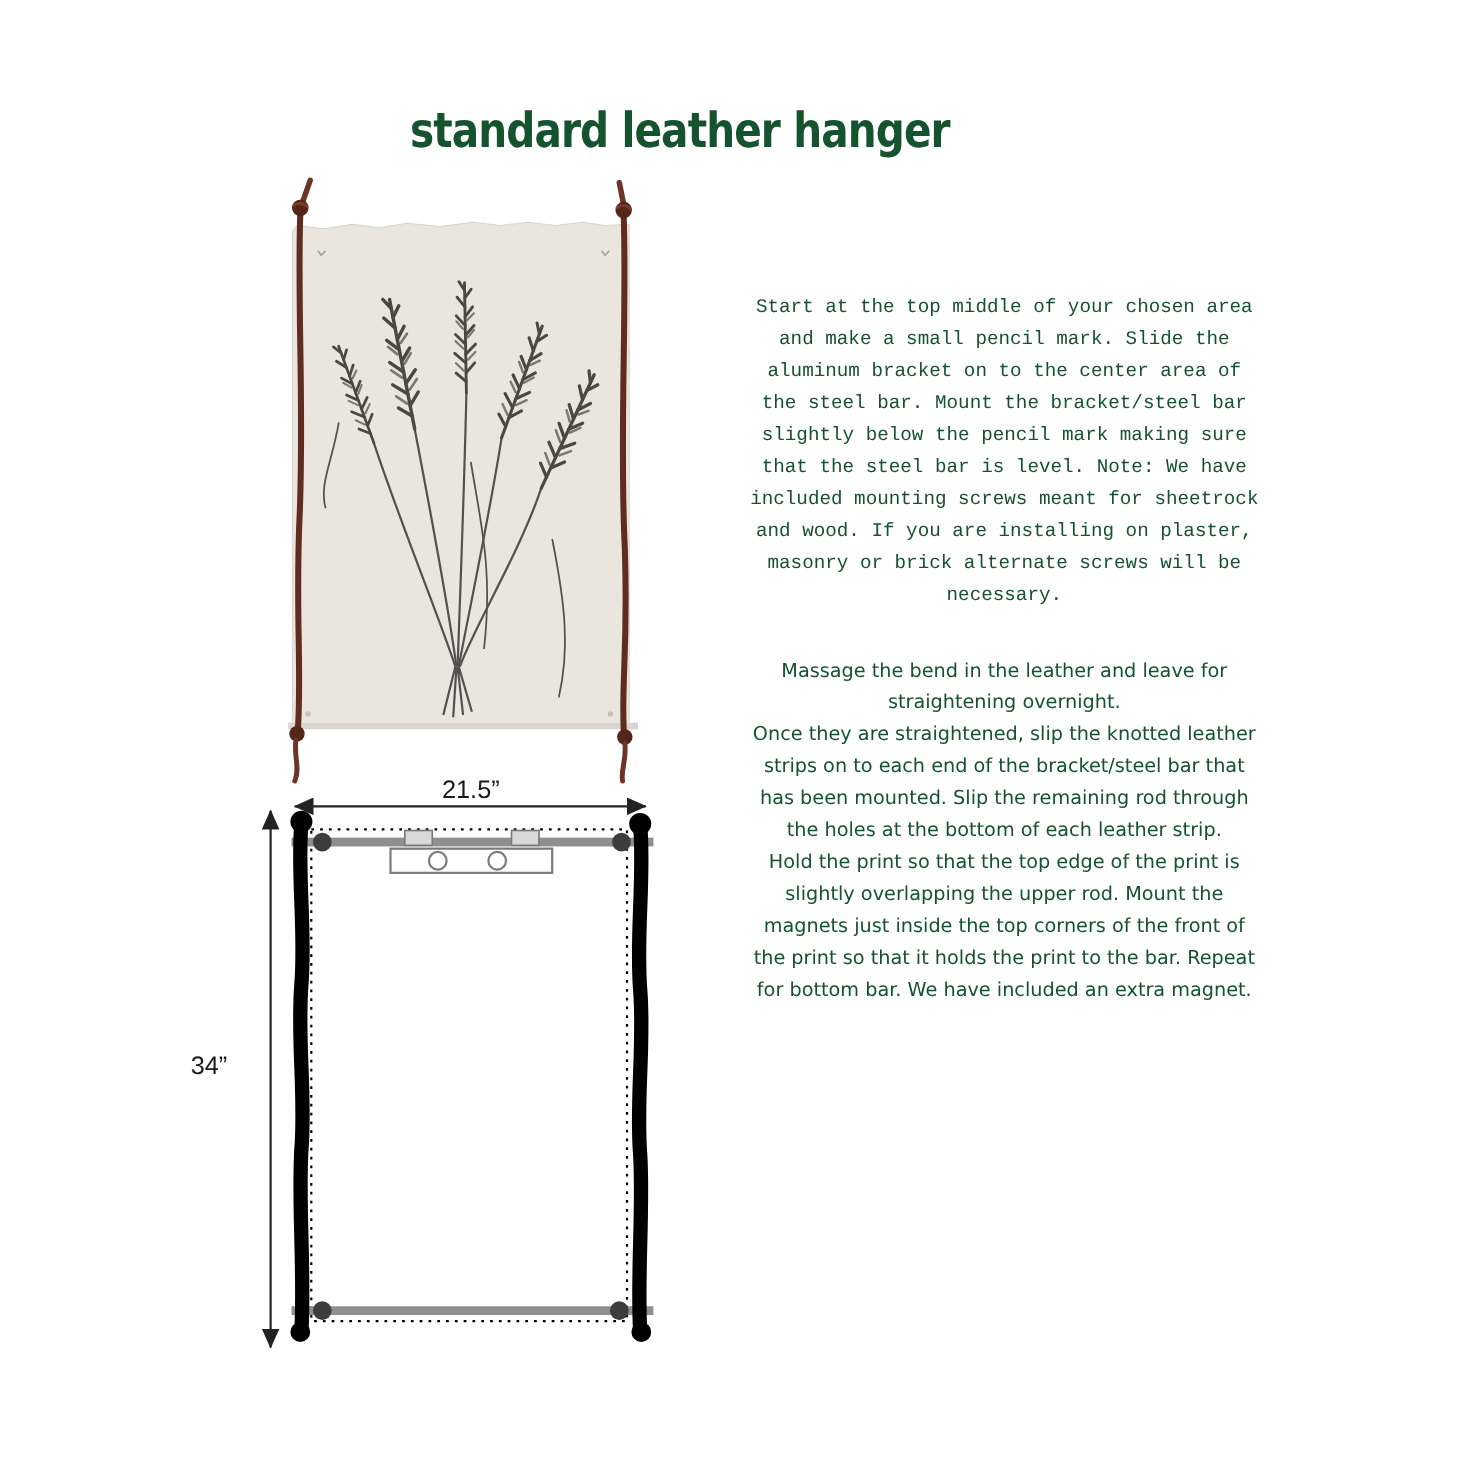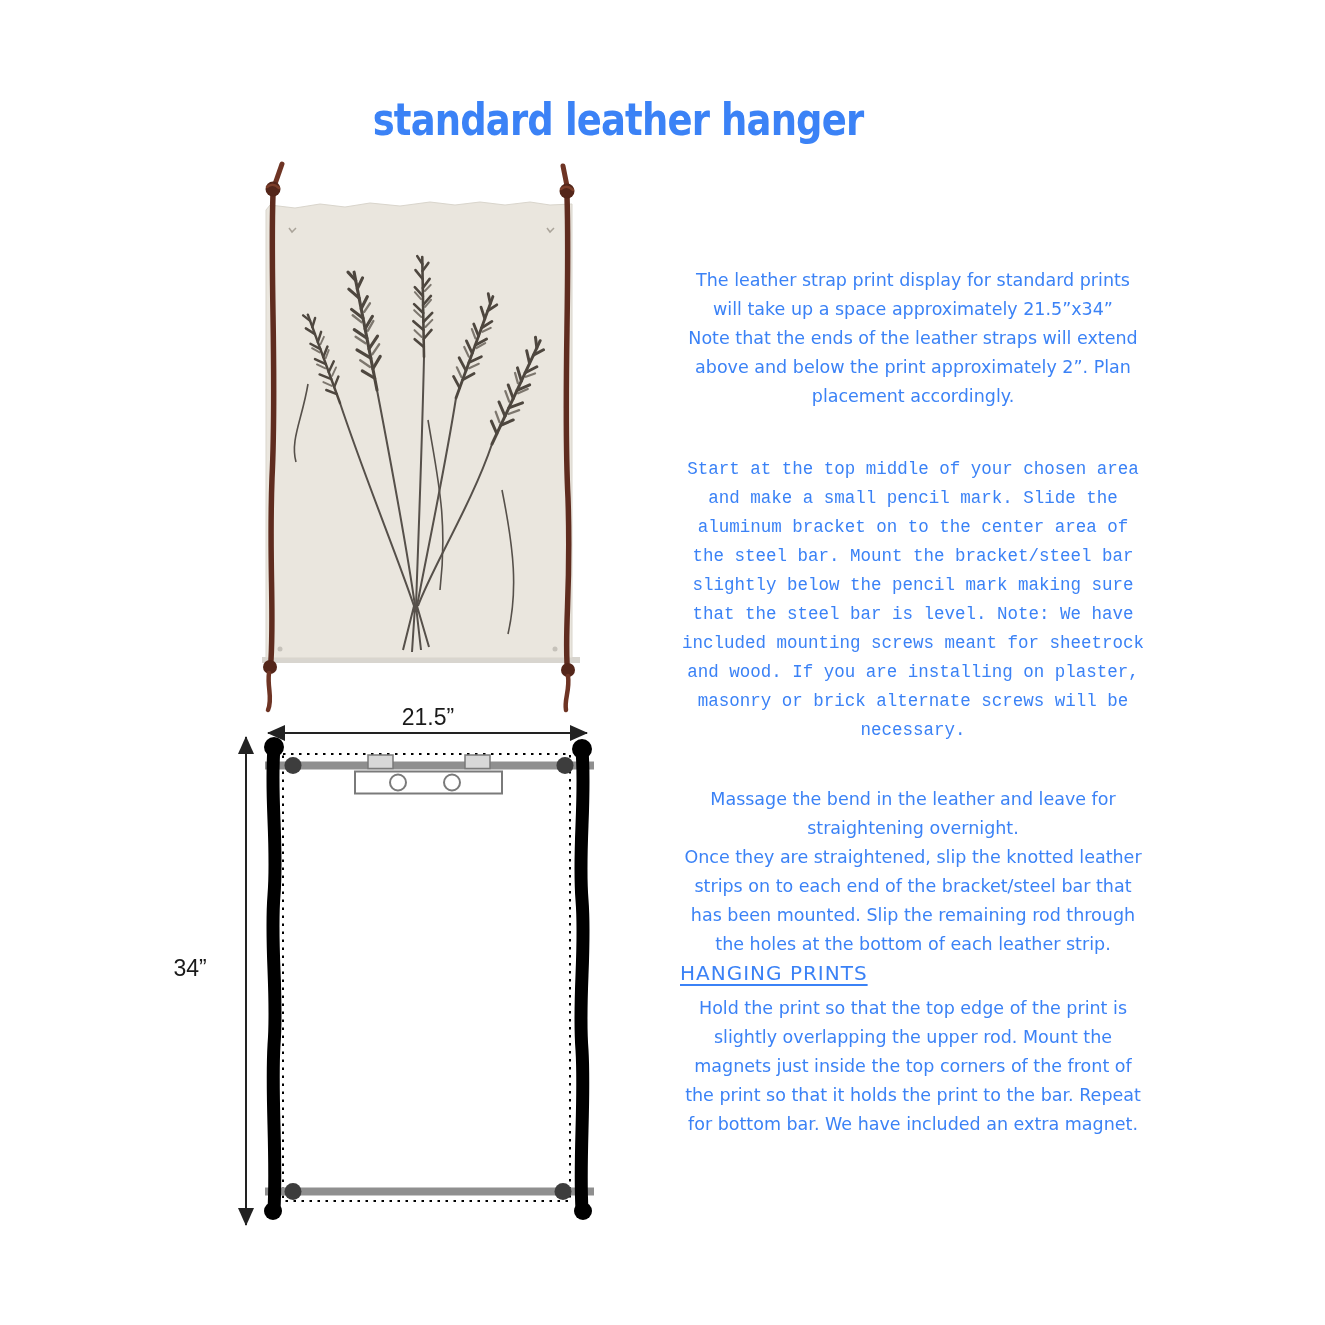--- a/index.html
+++ b/index.html
@@ -1,18 +1,18 @@
 <!DOCTYPE html>
 <html><head>
 <meta charset="utf-8">
 <style>
   html,body{margin:0;padding:0;background:#ffffff;}
   .page{
     position:relative;width:1325px;height:1325px;background:#ffffff;overflow:hidden;
-    font-family:"DejaVu Sans",sans-serif;color:#3b82f6;
+    font-family:"DejaVu Sans",sans-serif;color:#14532d;
   }
   
   .title{
     position:absolute;top:94px;left:0;width:1236px;text-align:center;
     font-size:44px;font-weight:700;letter-spacing:-1px;
     transform:scaleX(0.84);transform-origin:50% 50%;white-space:nowrap;
   }
   
   .photo{position:absolute;left:250px;top:158px;width:340px;height:560px;}
   
@@ -143,27 +143,24 @@
       <circle cx="134" cy="52" r="10" fill="#000"></circle>
       <circle cx="442" cy="54" r="10" fill="#000"></circle>
       <circle cx="133" cy="516" r="9" fill="#000"></circle>
       <circle cx="443" cy="516" r="9" fill="#000"></circle>
     </svg>
   </div>
 
   <div class="instructions">
 
     <div>
-      <p class="para center p-space">The leather strap print display for standard prints will take up a space approximately 21.5”x34”
-Note that the ends of the leather straps will extend above and below the print approximately 2”.  Plan placement accordingly.</p>
       <p class="para center p-mounting">Start at the top middle of your chosen area and make a small pencil mark.   Slide the aluminum bracket on to the center area of the steel bar. Mount the bracket/steel bar slightly below the pencil mark making sure that the steel bar is level.   Note: We have included mounting screws meant for sheetrock and wood.  If you are installing on plaster, masonry or brick alternate screws will be necessary.</p>
       <p class="para center p-straps">Massage the bend in the leather and leave for straightening overnight.
 Once they are straightened, slip the knotted leather strips on to each end of the bracket/steel bar that has been mounted.  Slip the remaining rod through the holes at the bottom of each leather strip.</p>
     </div>
 
     <div>
-      <div class="instr-heading left h-hanging">HANGING PRINTS</div>
       <p class="para center p-hold">Hold the print so that the top edge of the print is slightly overlapping the upper rod.  Mount the magnets just inside the top corners of the front of the print so that it holds the print to the bar.  Repeat for bottom bar.  We have included an extra magnet.</p>
     </div>
 
   </div>
 
 </div>
 
 </body></html>

